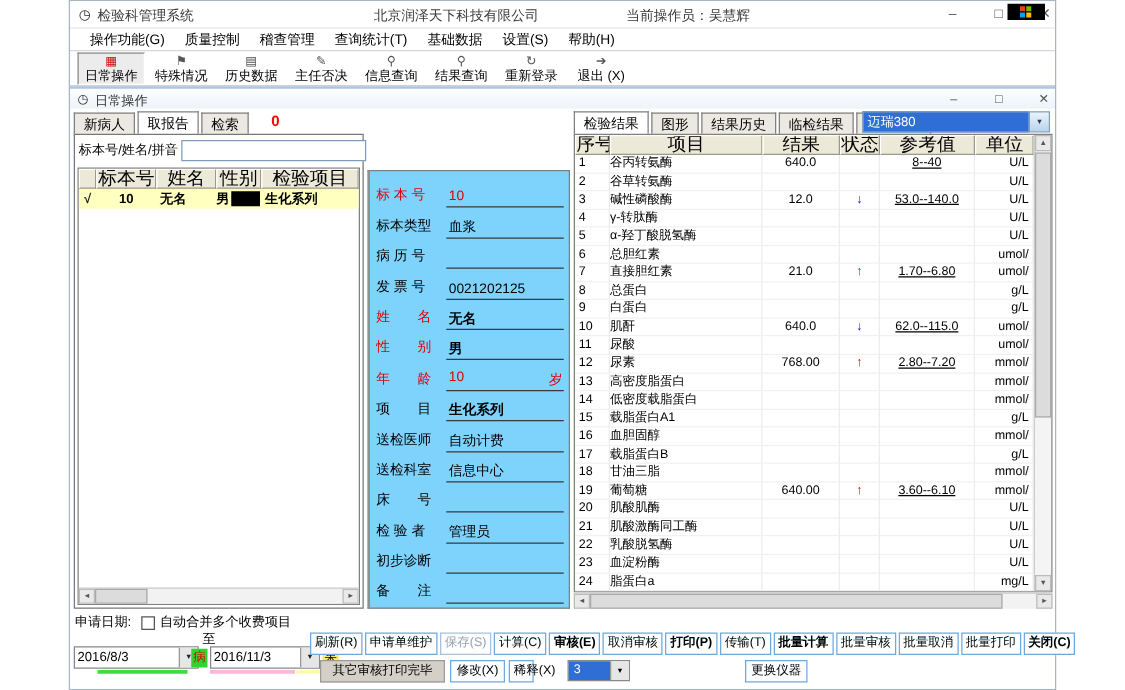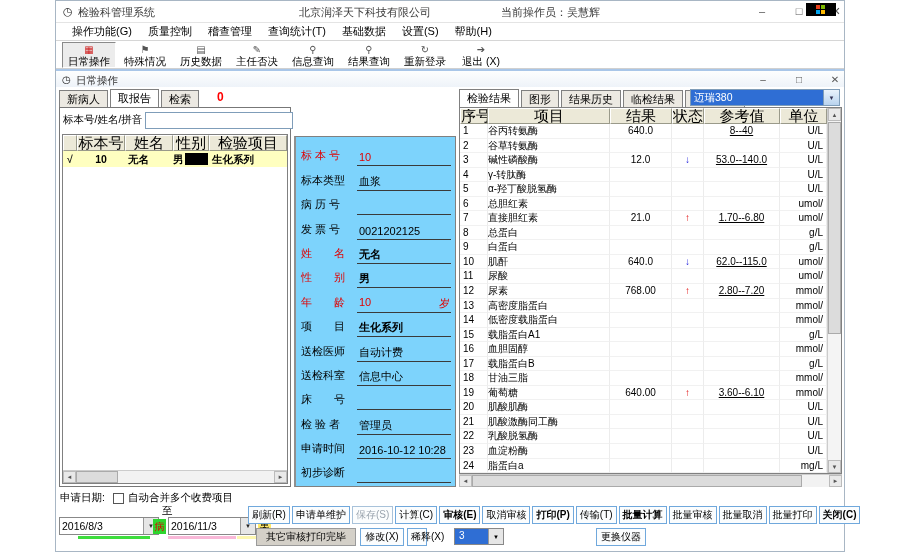--- a/index.html
+++ b/index.html
@@ -322,26 +322,20 @@
             <span></span>
           </span>
         </div>
         <div class="field">
           <span class="flabel">检 验 者</span>
           <span class="fvalue">
             <span>管理员</span>
           </span>
         </div>
         <div class="field">
-          <span class="flabel">申请时间</span>
-          <span class="fvalue">
-            <span>2016-10-12 10:28</span>
-          </span>
-        </div>
-        <div class="field">
           <span class="flabel">初步诊断</span>
           <span class="fvalue">
             <span></span>
           </span>
         </div>
         <div class="field">
           <span class="flabel">备　　注</span>
           <span class="fvalue">
             <span></span>
           </span>

